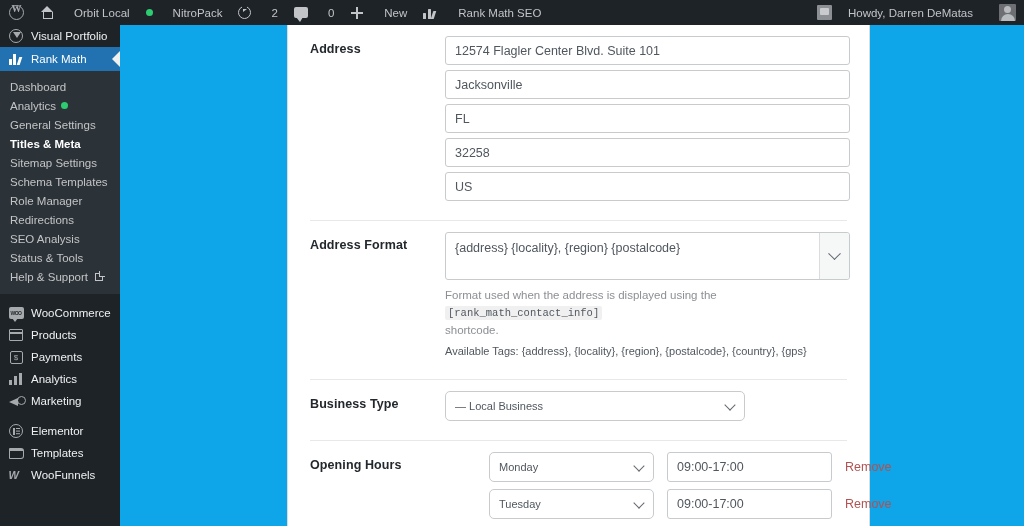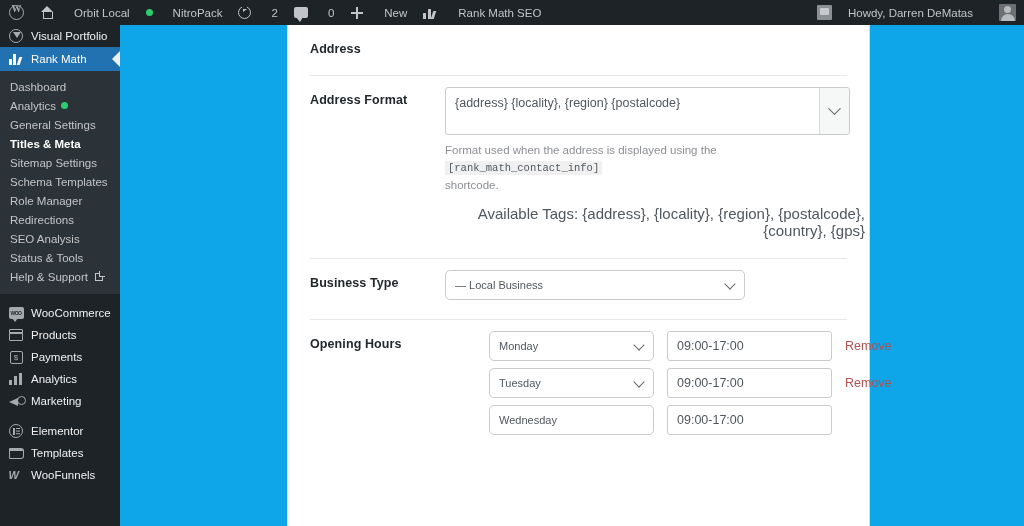--- a/index.html
+++ b/index.html
@@ -298,21 +298,21 @@
   .helper {
     font-size: 11.5px; color: #8c8f94; line-height: 17px;
     margin-top: 7px; width: 420px;
   }
   .code {
     font-family: "Liberation Mono", monospace;
     font-size: 10.5px; background: #f0f0f1; color: #50575e;
     padding: 1px 3px; border-radius: 2px;
   }
   .tags {
-    font-size: 15px; color: #50575e; line-height: 17px; margin-top: 11px; text-align: right;
+    font-size: 11px; color: #50575e; line-height: 17px; margin-top: 4px;
   }
 
   .select-wrap { position: relative; display: inline-block; }
   .sel {
     height: 30px; border: 1px solid #c8cbce; border-radius: 5px;
     background: #fff; color: #50575e; font-size: 11px;
     font-family: "Liberation Sans", sans-serif;
     padding: 0 30px 0 9px; outline: none; appearance: none;
     -webkit-appearance: none;
   }
@@ -501,20 +501,27 @@
       </span>
     <span>WooFunnels</span>
   </div>
 </div>
 
 <div id="wrap">
   <div id="panel">
 
     <div class="field-row">
       <div class="field-label">Address</div>
+      <div class="field-control">
+        <input class="txt" type="text" value="12574 Flagler Center Blvd. Suite 101" style="">
+        <input class="txt" type="text" value="Jacksonville" style="">
+        <input class="txt" type="text" value="FL" style="">
+        <input class="txt" type="text" value="32258" style="">
+        <input class="txt" type="text" value="US" style="">
+      </div>
     </div>
 
     <div class="divider"></div>
 
     <div class="field-row">
       <div class="field-label">Address Format</div>
       <div class="field-control">
         <div class="fmt-wrap">
           <textarea class="fmt-area" style="">{address} {locality}, {region} {postalcode}</textarea>
           <div class="fmt-btn">

